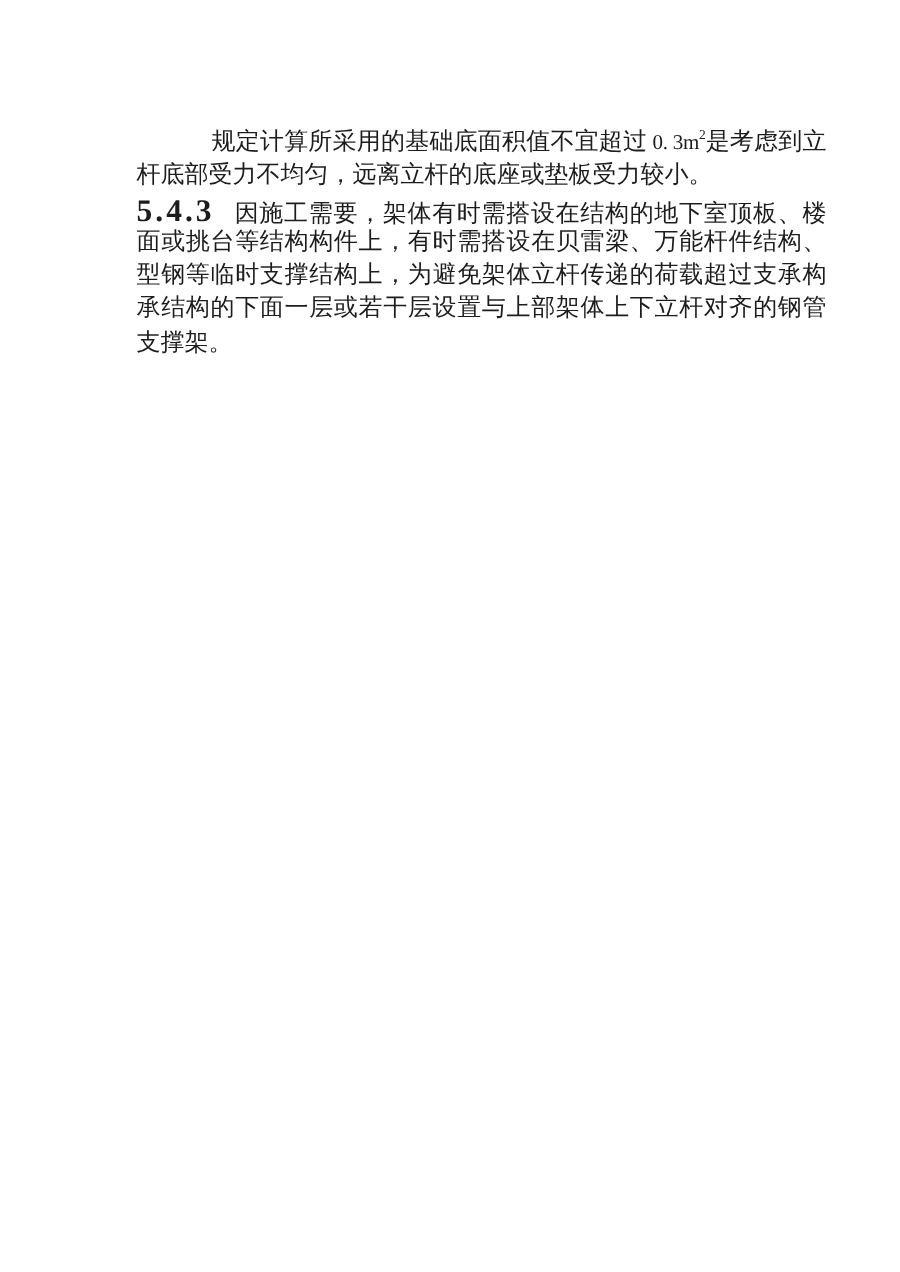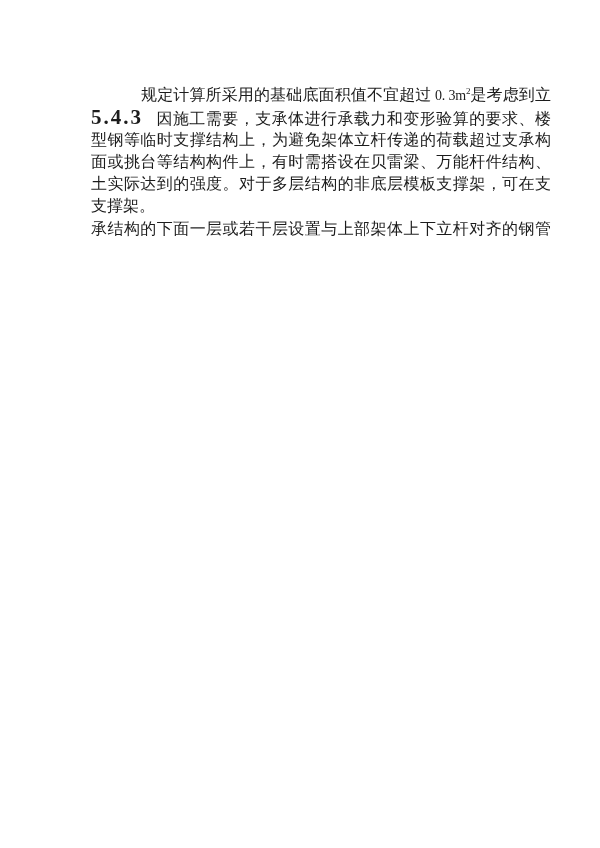--- a/index.html
+++ b/index.html
@@ -65,25 +65,25 @@
   }
 </style>
 </head>
 <body>
 
 <div class="page">
 
   <div class="text-block">
 
     <div class="line first-indent"><span>规定计算所采用的基础底面积值不宜超过</span><span class="latin"> 0. 3m</span><sup class="sq latin">2</sup><span>是考虑到立</span></div>
+    <div class="line para-end">杆底部受力不均匀，远离立杆的底座或垫板受力较小。</div>
 
-    <div class="line"><span class="clause-num">5.4.3</span><span class="clause-gap"></span><span>因施工需要，支承体进行承载力和变形验算的要求、楼</span></div>
+    <div class="line"><span class="clause-num">5.4.3</span><span class="clause-gap"></span><span>因施工需要，架体有时需搭设在结构的地下室顶板、楼</span></div>
+    <div class="line">面或挑台等结构构件上，有时需搭设在贝雷梁、万能杆件结构、</div>
     <div class="line">型钢等临时支撑结构上，为避免架体立杆传递的荷载超过支承构</div>
-    <div class="line">面或挑台等结构构件上，有时需搭设在贝雷梁、万能杆件结构、</div>
-    <div class="line">土实际达到的强度。对于多层结构的非底层模板支撑架，可在支</div>
+    <div class="line">承结构的下面一层或若干层设置与上部架体上下立杆对齐的钢管</div>
     <div class="line para-end">支撑架。</div>
-    <div class="line">承结构的下面一层或若干层设置与上部架体上下立杆对齐的钢管</div>
 
   </div>
 
   <div class="page-number">101</div>
 
 </div>
 
 </body></html>

